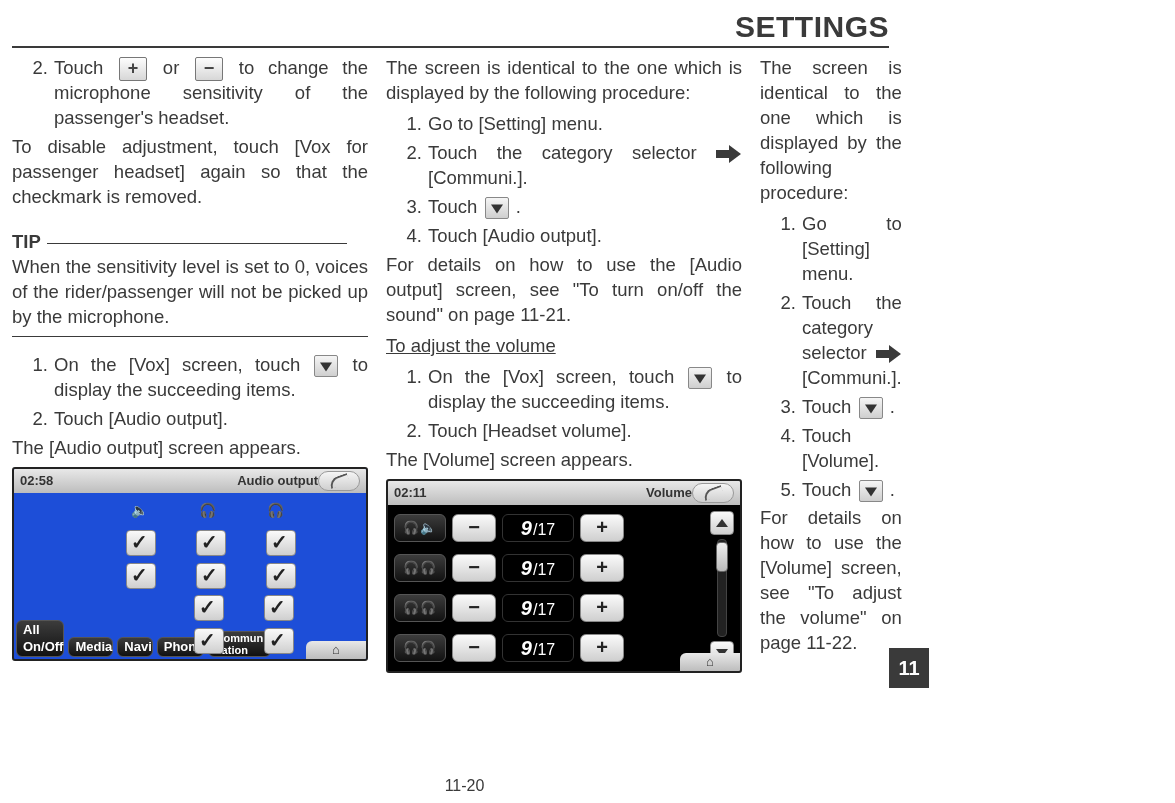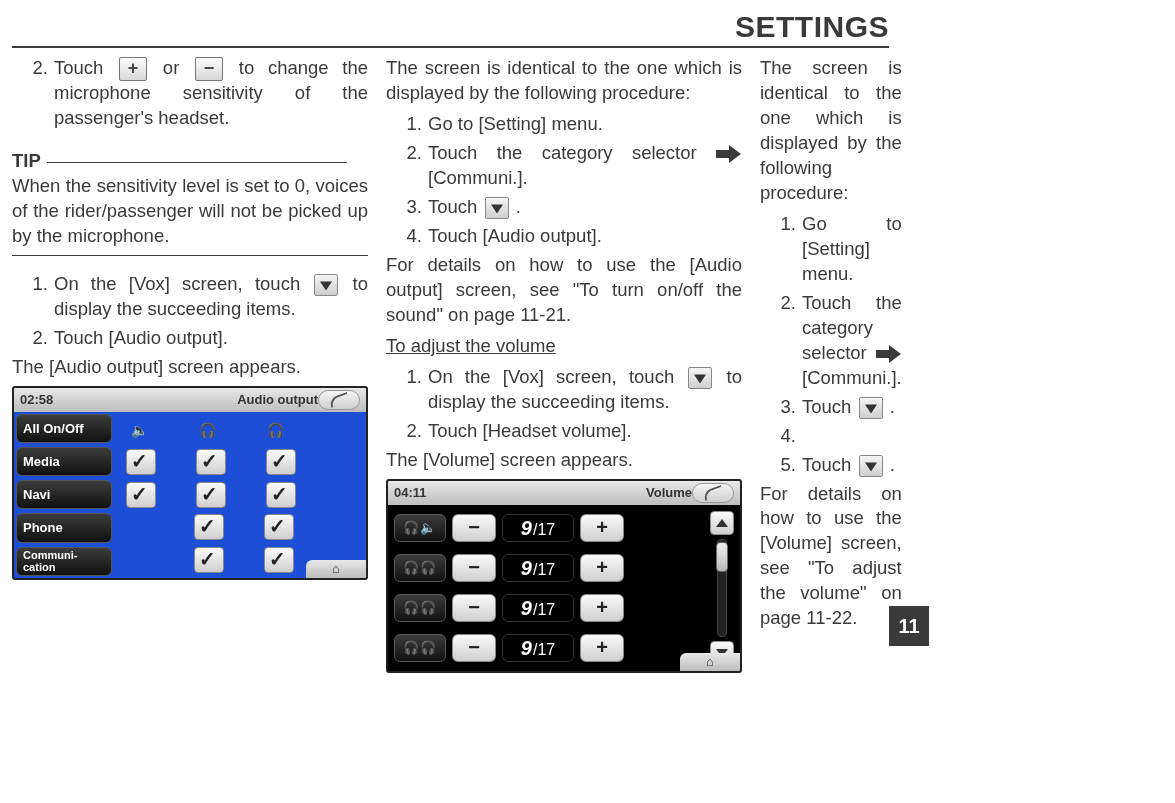--- a/index.html
+++ b/index.html
@@ -179,21 +179,21 @@
     border-radius: 10px 0 0 0;
     transform: rotate(-20deg);
   }
   .audio-body {
     display: flex;
     height: calc(100% - 24px);
   }
   .left-labels {
     width: 100px;
     display: flex;
-    flex-direction: column;
+    align-items: flex-end;
   }
   .lab {
     flex: 1;
     border: 1px solid #555;
     border-radius: 6px;
     margin: 2px;
     background: linear-gradient(#3c3c3c,#111);
     color: #fff;
     font-size: 13px;
     display: flex;
@@ -364,21 +364,21 @@
     position: absolute;
     bottom: 8px;
     left: 0;
     width: 100%;
     text-align: center;
     font-size: 16px;
   }
   .side-tab {
     position: absolute;
     right: 0;
-    top: 606px;
+    top: 648px;
     width: 40px;
     height: 40px;
     background: #3a3a3a;
     color: #fff;
     font-size: 20px;
     font-weight: bold;
     display: flex;
     align-items: center;
     justify-content: center;
   }
@@ -395,20 +395,21 @@
       <div class="ol-item">
         <div class="ol-num">2.</div>
         <div class="ol-body">
           <span>Touch</span>
           <span class="small-btn">+</span>
           <span>or</span>
           <span class="small-btn">−</span>
           <span>to change the microphone sensitivity of the passenger's headset.</span>
         </div>
       </div>
+      <p class="ol-sub">To disable adjustment, touch [Vox for passenger headset] again so that the checkmark is removed.</p>
 
       <div>
         <span class="tip-label">TIP</span><span class="tip-rule" style="width:300px;"></span>
       </div>
       <p>When the sensitivity level is set to 0, voices of the rider/passenger will not be picked up by the microphone.</p>
       <div class="tip-tail"></div>
 
 
       <div class="ol-item">
         <div class="ol-num">1.</div>
@@ -497,21 +498,21 @@
           <div class="ol-body"><span>On the [Vox] screen, touch</span> <span class="tri-btn"></span> <span>to display the succeeding items.</span></div>
         </div>
       <div class="ol-item">
           <div class="ol-num">2.</div>
           <div class="ol-body">Touch [Headset volume].</div>
         </div>
       <p class="ol-sub">The [Volume] screen appears.</p>
 
       <div class="vol-shot">
         <div class="shot-top">
-          <div class="shot-time">04:11</div>
+          <div class="shot-time">02:11</div>
           <div class="shot-title">Volume</div>
           <div class="shot-back"></div>
         </div>
         <div class="vol-body">
           <div class="vol-rows">
             <div class="vrow">
               <div class="vicon">🎧🔈</div>
               <div class="vbtn">−</div>
               <div class="vval">
                   <span class="big">9</span>
@@ -568,23 +569,25 @@
       <div class="ol-item">
           <div class="ol-num">2.</div>
           <div class="ol-body"><span>Touch the category selector</span> <span class="arrow-right"></span><span> [Communi.].</span></div>
         </div>
       <div class="ol-item">
           <div class="ol-num">3.</div>
           <div class="ol-body"><span>Touch</span> <span class="tri-btn"></span> <span>.</span></div>
         </div>
       <div class="ol-item">
           <div class="ol-num">4.</div>
+          <div class="ol-body">Touch [Volume].</div>
         </div>
       <div class="ol-item">
           <div class="ol-num">5.</div>
           <div class="ol-body"><span>Touch</span> <span class="tri-btn"></span> <span>.</span></div>
         </div>
       <p>For details on how to use the [Volume] screen, see "To adjust the volume" on page 11-22.</p>
     </div>
   </div>
 
+  <div class="page-num">11-20</div>
   <div class="side-tab">11</div>
 </div>
 
 </body></html>

